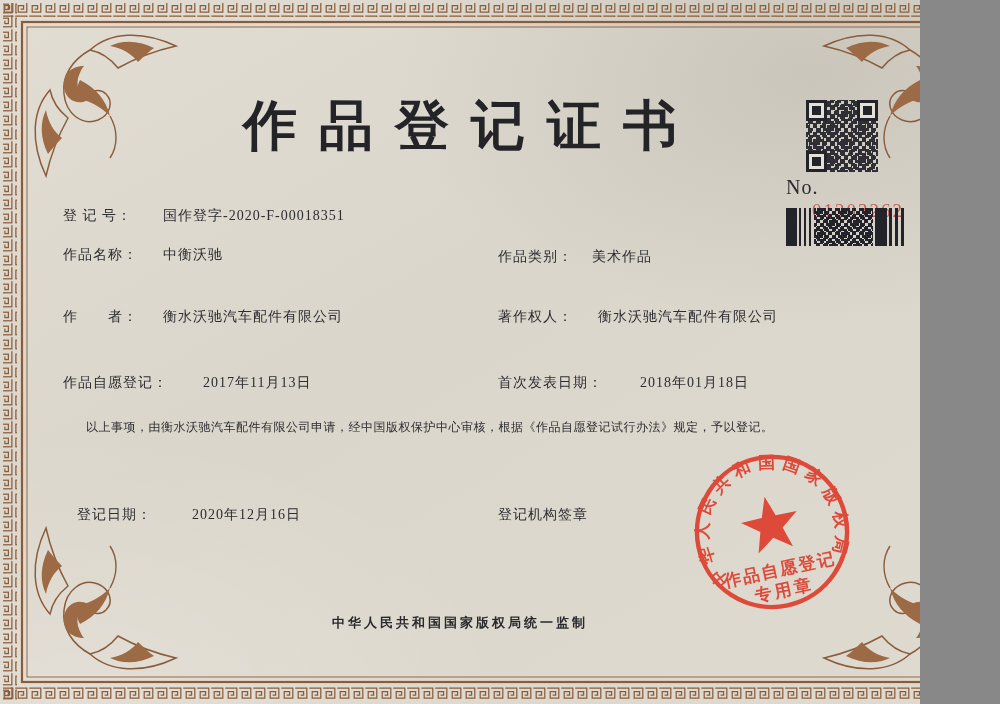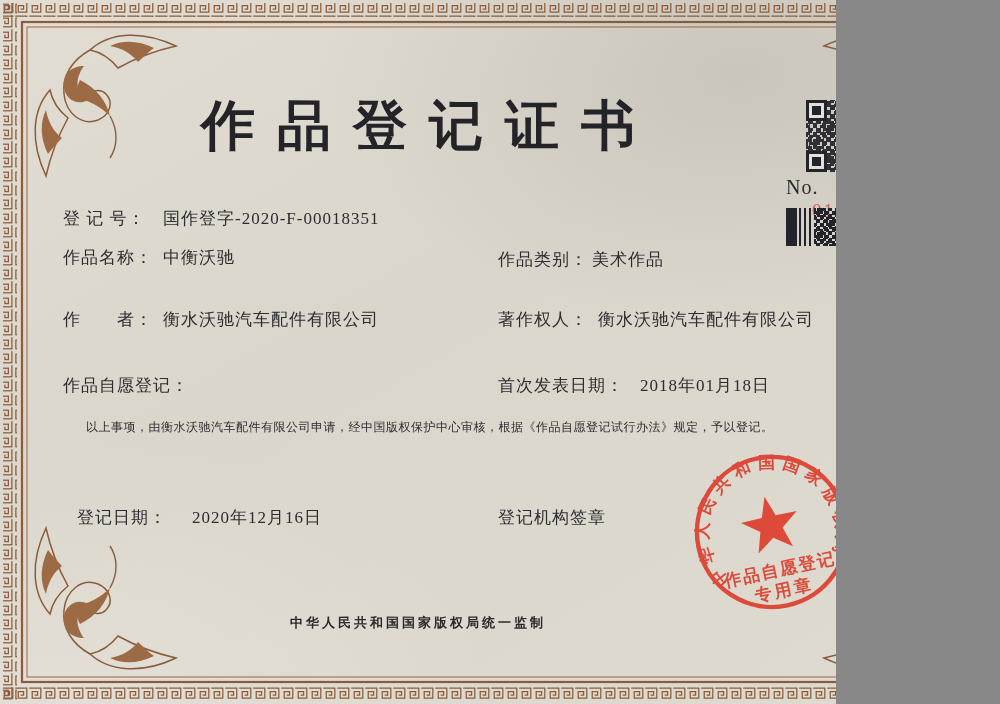--- a/index.html
+++ b/index.html
@@ -1,31 +1,31 @@
 <!DOCTYPE html>
 <html><head>
 <meta charset="utf-8">
 <style>
   html,body{margin:0;padding:0;background:#888;}
   .cert{
-    position:relative;width:836px;height:704px;overflow:hidden;
+    position:relative;width:920px;height:704px;overflow:hidden;
     font-family:"Liberation Serif","DejaVu Serif",serif;color:#2c2c31;
     background:
       radial-gradient(700px 420px at 88% 10%, rgba(96,96,84,0.14), rgba(0,0,0,0) 60%),
       radial-gradient(800px 500px at 8% 100%, rgba(255,255,255,0.20), rgba(0,0,0,0) 55%),
       linear-gradient(150deg,#e2ddd3 0%,#dbd6cb 45%,#dfdacf 100%);
   }
   .border-art{position:absolute;left:0;top:0;z-index:1;}
   .abs{position:absolute;z-index:2;}
   .title{
     left:0;top:90px;width:100%;text-align:center;
     font-size:54px;font-weight:700;letter-spacing:22px;text-indent:22px;
     color:#232328;
   }
-  .field{font-size:17px;letter-spacing:1px;white-space:nowrap;}
+  .field{font-size:14px;letter-spacing:1px;white-space:nowrap;}
   .statement{
     left:62px;top:416px;width:878px;font-size:12px;line-height:23.5px;
     letter-spacing:0.5px;text-indent:2em;text-align:justify;
   }
   .footer{
     left:0;top:614px;width:100%;text-align:center;
     font-size:13px;font-weight:600;letter-spacing:3px;color:#28282d;
   }
   
   .serial{left:786px;top:176px;font-size:20px;}
@@ -126,20 +126,21 @@
   <div class="abs field" style="left:163px;top:246px">中衡沃驰</div>
   <div class="abs field" style="left:498px;top:248px">作品类别：</div>
   <div class="abs field" style="left:592px;top:248px">美术作品</div>
 
   <div class="abs field" style="left:63px;top:308px">作　　者：</div>
   <div class="abs field" style="left:163px;top:308px">衡水沃驰汽车配件有限公司</div>
   <div class="abs field" style="left:498px;top:308px">著作权人：</div>
   <div class="abs field" style="left:598px;top:308px">衡水沃驰汽车配件有限公司</div>
 
   <div class="abs field" style="left:63px;top:374px">作品自愿登记：</div>
+  <div class="abs field" style="left:203px;top:374px">2017年11月13日</div>
   <div class="abs field" style="left:498px;top:374px">首次发表日期：</div>
   <div class="abs field" style="left:640px;top:374px">2018年01月18日</div>
 
   <div class="abs statement">以上事项，由衡水沃驰汽车配件有限公司申请，经中国版权保护中心审核，根据《作品自愿登记试行办法》规定，予以登记。</div>
 
   <div class="abs field" style="left:77px;top:506px">登记日期：</div>
   <div class="abs field" style="left:192px;top:506px">2020年12月16日</div>
   <div class="abs field" style="left:498px;top:506px">登记机构签章</div>
 
   <div class="abs seal">

